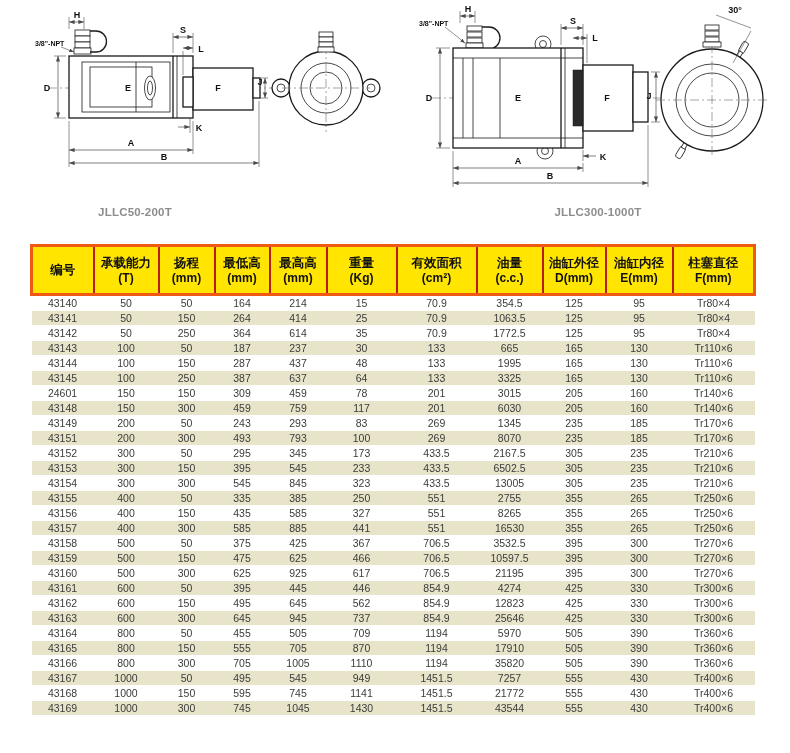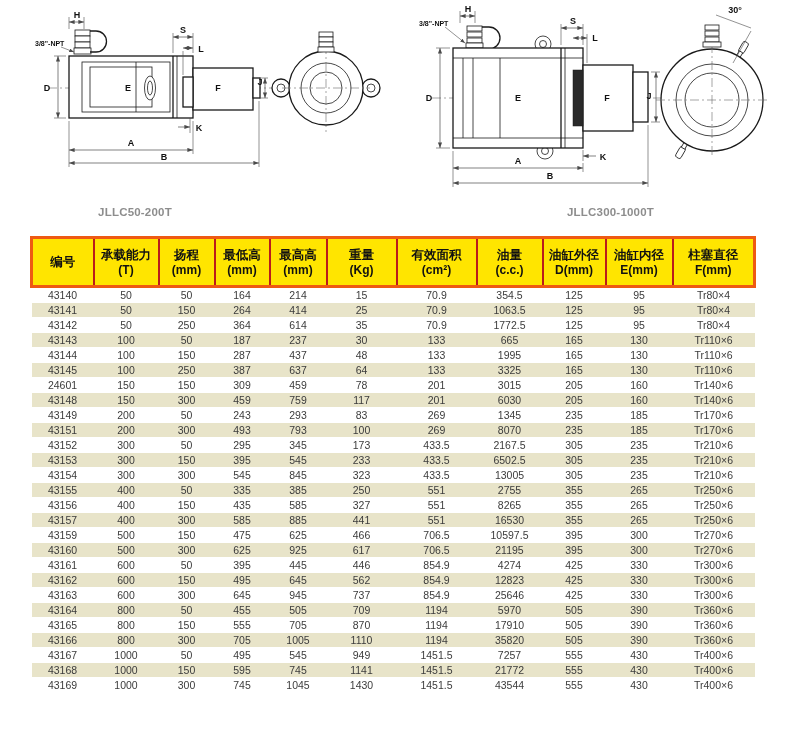--- a/index.html
+++ b/index.html
@@ -5,33 +5,33 @@
   html,body{margin:0;padding:0;background:#fff;}
   .page{position:relative;width:790px;height:753px;background:#fff;overflow:hidden;
         font-family:"Liberation Sans",sans-serif;}
   
   .diag{position:absolute;}
   .diag-left{left:30px;top:5px;}
   .diag-right{left:410px;top:0px;}
   .caption{position:absolute;top:206px;width:160px;text-align:center;
            font-size:11.5px;font-weight:bold;color:#8d8d8d;letter-spacing:.2px;}
   .caption-left{left:55px;}
-  .caption-right{left:494px;text-align:right;}
+  .caption-right{left:518px;}
   
   .o1{stroke:#1a1a1a;stroke-width:1.3;fill:none;}
   .o2{stroke:#1a1a1a;stroke-width:.8;fill:none;}
   .fw{fill:#fff;}
   .cl{stroke:#6a6a6a;stroke-width:.6;stroke-dasharray:9 3 2 3;fill:none;}
   .ext{stroke:#4a4a4a;stroke-width:.6;fill:none;}
   .dim{stroke:#4a4a4a;stroke-width:.7;fill:none;}
   .dl{font-family:"Liberation Sans",sans-serif;font-size:9px;font-weight:bold;fill:#111;text-anchor:middle;}
   .npt{font-family:"Liberation Sans",sans-serif;font-size:7px;font-weight:bold;fill:#111;}
   .dk{fill:#2a2a2a;stroke:#1a1a1a;stroke-width:.5;}
   
-  .spec-table{position:absolute;left:30px;top:236px;width:723px;border-collapse:collapse;table-layout:fixed;}
+  .spec-table{position:absolute;left:30px;top:244px;width:723px;border-collapse:collapse;table-layout:fixed;}
   .spec-table th{background:#ffe500;border-top:3px solid #ee5a12;border-bottom:3px solid #ee5a12;
       border-left:2px solid #b91c1c;height:46px;padding:0;color:#111;vertical-align:middle;}
   .spec-table th:first-child{border-left:3px solid #ee5a12;}
   .spec-table th:last-child{border-right:3px solid #ee5a12;}
   .spec-table .h1{font-size:12.5px;font-weight:bold;line-height:16px;}
   .spec-table .h2{font-size:12px;font-weight:bold;line-height:15px;}
   .spec-table td{height:14px;line-height:14px;padding:0;font-size:10.5px;color:#3b3b3b;
       text-align:center;border-bottom:1px solid #fff;white-space:nowrap;overflow:hidden;}
   .spec-table tbody tr:nth-child(even) td{background:#e8e4c9;}
 </style>
@@ -486,20 +486,33 @@
           <td>585</td>
           <td>885</td>
           <td>441</td>
           <td>551</td>
           <td>16530</td>
           <td>355</td>
           <td>265</td>
           <td>Tr250×6</td>
         </tr>
         <tr>
+          <td>43158</td>
+          <td>500</td>
+          <td>50</td>
+          <td>375</td>
+          <td>425</td>
+          <td>367</td>
+          <td>706.5</td>
+          <td>3532.5</td>
+          <td>395</td>
+          <td>300</td>
+          <td>Tr270×6</td>
+        </tr>
+        <tr>
           <td>43159</td>
           <td>500</td>
           <td>150</td>
           <td>475</td>
           <td>625</td>
           <td>466</td>
           <td>706.5</td>
           <td>10597.5</td>
           <td>395</td>
           <td>300</td>

